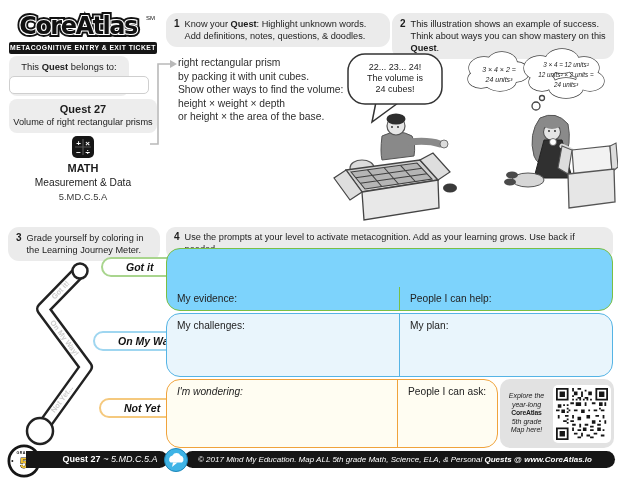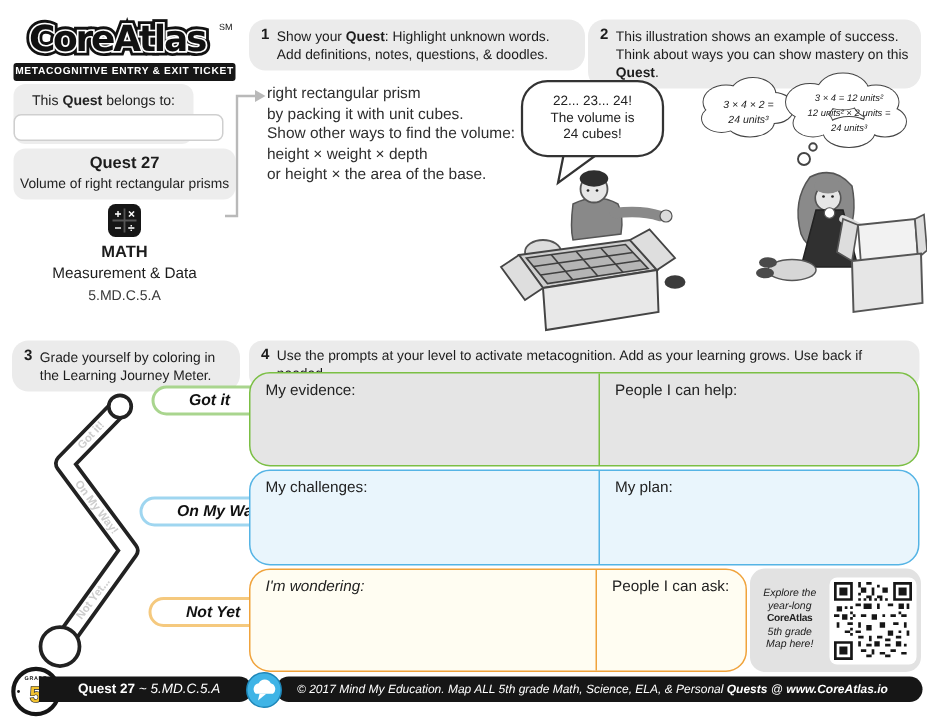--- a/index.html
+++ b/index.html
@@ -45,38 +45,38 @@
         font-style:italic;font-size:10.5px;color:#111;}
   #pill-got{left:101px;top:257px;border:2px solid #a9d58e;}
   #pill-way{left:93px;top:331px;border:2px solid #9fd6f0;}
   #pill-not{left:99px;top:398px;border:2px solid #f5c97e;}
 
   
   .prompt-box{position:absolute;border-radius:14px;display:flex;box-sizing:border-box;}
   .cell{padding:6px 10px;font-size:10.2px;color:#222;box-sizing:border-box;}
   .cell-left{width:232px;}
   .cell-right{flex:1;}
-  #box-green{left:166px;top:248px;width:447px;height:63px;background:#e5e5e5;border:1.6px solid #7bbf44;}
+  #box-green{left:166px;top:248px;width:447px;height:63px;background:#7dd3fc;border:1.6px solid #7bbf44;align-items:flex-end;}
   #box-green .cell-right{border-left:1.3px solid #7bbf44;}
   #box-blue{left:166px;top:313px;width:447px;height:64px;background:#e9f5fc;border:1.6px solid #55b4e5;}
   #box-blue .cell-right{border-left:1.3px solid #55b4e5;}
   #box-orange{left:166px;top:379px;width:332px;height:69px;background:#fffdf2;border:1.6px solid #f0a33c;}
   #box-orange .cell-left{width:230px;font-style:italic;}
   #box-orange .cell-right{border-left:1.3px solid #f0a33c;}
 
   
   .qr-panel{position:absolute;left:500px;top:379px;width:114px;height:69px;background:#e2e2e2;border-radius:10px;
         display:flex;align-items:center;gap:3px;padding:3px;box-sizing:border-box;}
   .qr-text{width:47px;text-align:center;font-size:7px;font-style:italic;line-height:8.6px;color:#222;}
   .qr-text .logo-line{font-weight:bold;font-style:normal;font-size:6.8px;letter-spacing:-.2px;}
   .qr-box{width:58px;height:58px;background:#fff;border-radius:5px;display:flex;align-items:center;justify-content:center;}
 
   
   .bar{position:absolute;top:451px;height:17px;background:#161616;color:#fff;line-height:17px;box-sizing:border-box;}
-  #bar-left{left:26px;width:142px;border-radius:0 9px 9px 0;padding-left:26px;font-size:9px;}
+  #bar-left{left:26px;width:142px;border-radius:0 9px 9px 0;padding-left:26px;font-size:9px;text-align:center;}
   #bar-left .rest{font-style:italic;font-weight:normal;}
   #bar-right{left:184px;width:431px;border-radius:9px;padding-left:14px;font-size:8px;font-style:italic;white-space:nowrap;}
   #bar-right b{font-style:italic;}
   .grade-badge{position:absolute;left:2px;top:442px;}
   .mind-icon{position:absolute;left:163px;top:447px;z-index:3;}
   b{font-weight:bold;}
 </style>
 </head>
 <body>
 
@@ -110,21 +110,21 @@
       <text x="6.6" y="18.6" text-anchor="middle" font-size="8" font-weight="bold" fill="#fff">−</text>
       <text x="15.6" y="18.6" text-anchor="middle" font-size="8" font-weight="bold" fill="#fff">÷</text>
     </svg>
     <div class="subject-name">MATH</div>
     <div class="subject-strand">Measurement &amp; Data</div>
     <div class="subject-standard">5.MD.C.5.A</div>
   </div>
 
   <div class="box-header" id="step1">
     <span class="num">1</span>
-    <span class="txt"><span>Show your </span><b>Quest</b><span>: Highlight unknown words. Add definitions, notes, questions, &amp; doodles.</span></span>
+    <span class="txt"><span>Know your </span><b>Quest</b><span>: Highlight unknown words. Add definitions, notes, questions, &amp; doodles.</span></span>
   </div>
   <div class="box-header" id="step2">
     <span class="num">2</span>
     <span class="txt"><span>This illustration shows an example of success. Think about ways you can show mastery on this </span><b>Quest</b><span>.</span></span>
   </div>
   <div class="box-header" id="step3">
     <span class="num">3</span>
     <span class="txt">Grade yourself by coloring in the Learning Journey Meter.</span>
   </div>
   <div class="box-header" id="step4">

